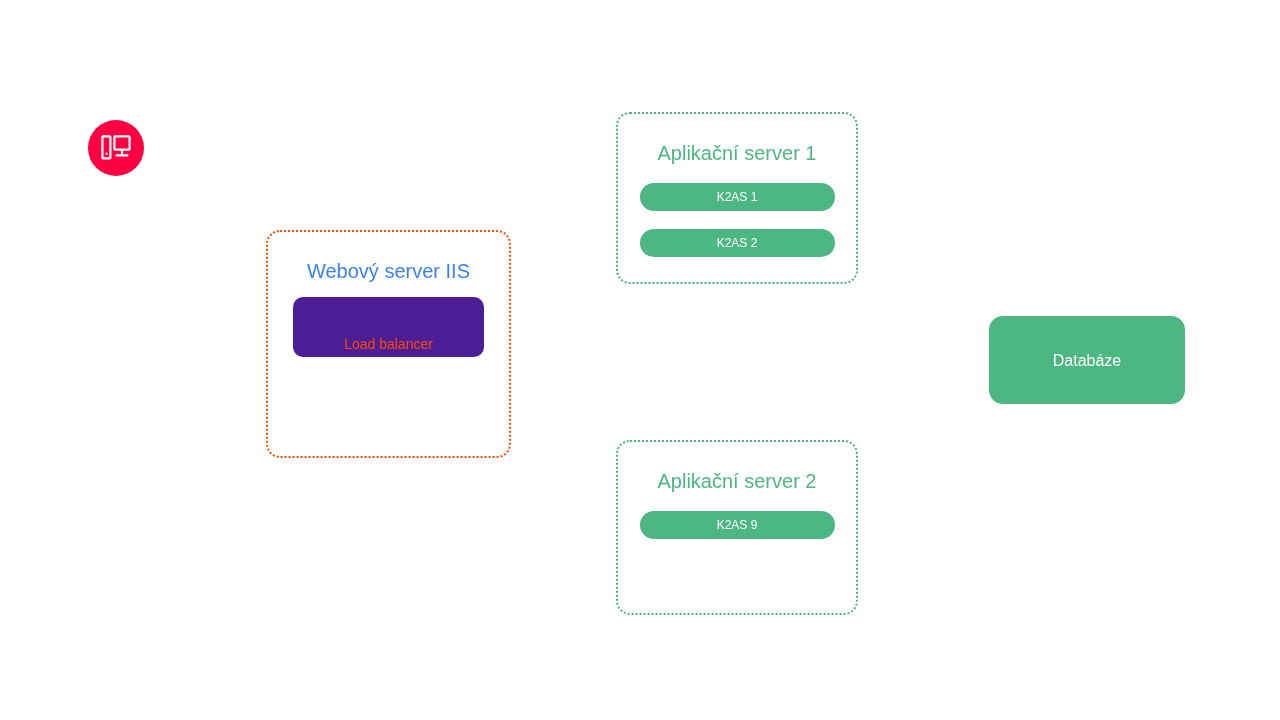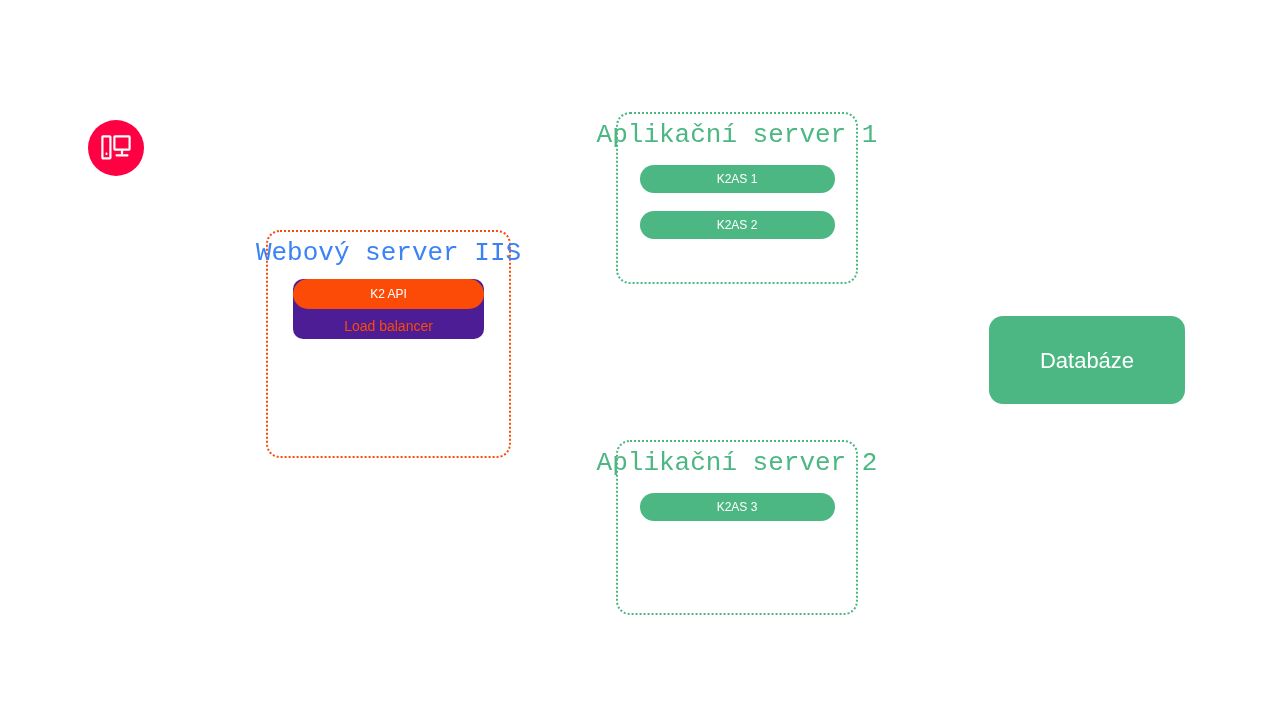--- a/index.html
+++ b/index.html
@@ -40,25 +40,24 @@
   .zone {
     position: absolute;
     box-sizing: border-box;
     border-radius: 14px;
     background: #ffffff;
     display: flex;
     flex-direction: column;
     align-items: center;
   }
   .zone-title {
-    font-size: 26px;
+    font-size: 20px;
     line-height: 24px;
     white-space: nowrap;
-    margin-top: 9px;
-    font-family: Liberation Mono, monospace;
+    margin-top: 27px;
   }
 
   .zone-web {
     left: 266px;
     top: 230px;
     width: 245px;
     height: 228px;
     border: 2px dotted #fb4b07;
   }
   .zone-web .zone-title { color: #3b82f6; }
@@ -148,21 +147,21 @@
     width: 196px;
     height: 88px;
     border-radius: 14px;
     background: #4cb782;
     display: flex;
     align-items: center;
     justify-content: center;
   }
   .db-label {
     color: #ffffff;
-    font-size: 22px;
+    font-size: 16px;
     line-height: 23px;
     white-space: nowrap;
   }
 </style>
 </head>
 <body>
 
 <div class="canvas">
 
   <div class="client-node">
@@ -176,32 +175,31 @@
       </svg>
     </span>
   </div>
 
   <div class="zone zone-web">
     <div class="zone-title">Webový server IIS</div>
     <div class="web-stack">
       <div class="lb-box">
         <span class="lb-label">Load balancer</span>
       </div>
-      <div class="pill pill-api">K2 API</div>
     </div>
   </div>
 
   <div class="zone zone-app1">
     <div class="zone-title">Aplikační server 1</div>
     <div class="pill pill-as">K2AS 1</div>
     <div class="pill pill-as">K2AS 2</div>
   </div>
 
   <div class="zone zone-app2">
     <div class="zone-title">Aplikační server 2</div>
-    <div class="pill pill-as">K2AS 3</div>
+    <div class="pill pill-as">K2AS 9</div>
   </div>
 
   <div class="db-node">
     <span class="db-label">Databáze</span>
   </div>
 
 </div>
 
 </body></html>

